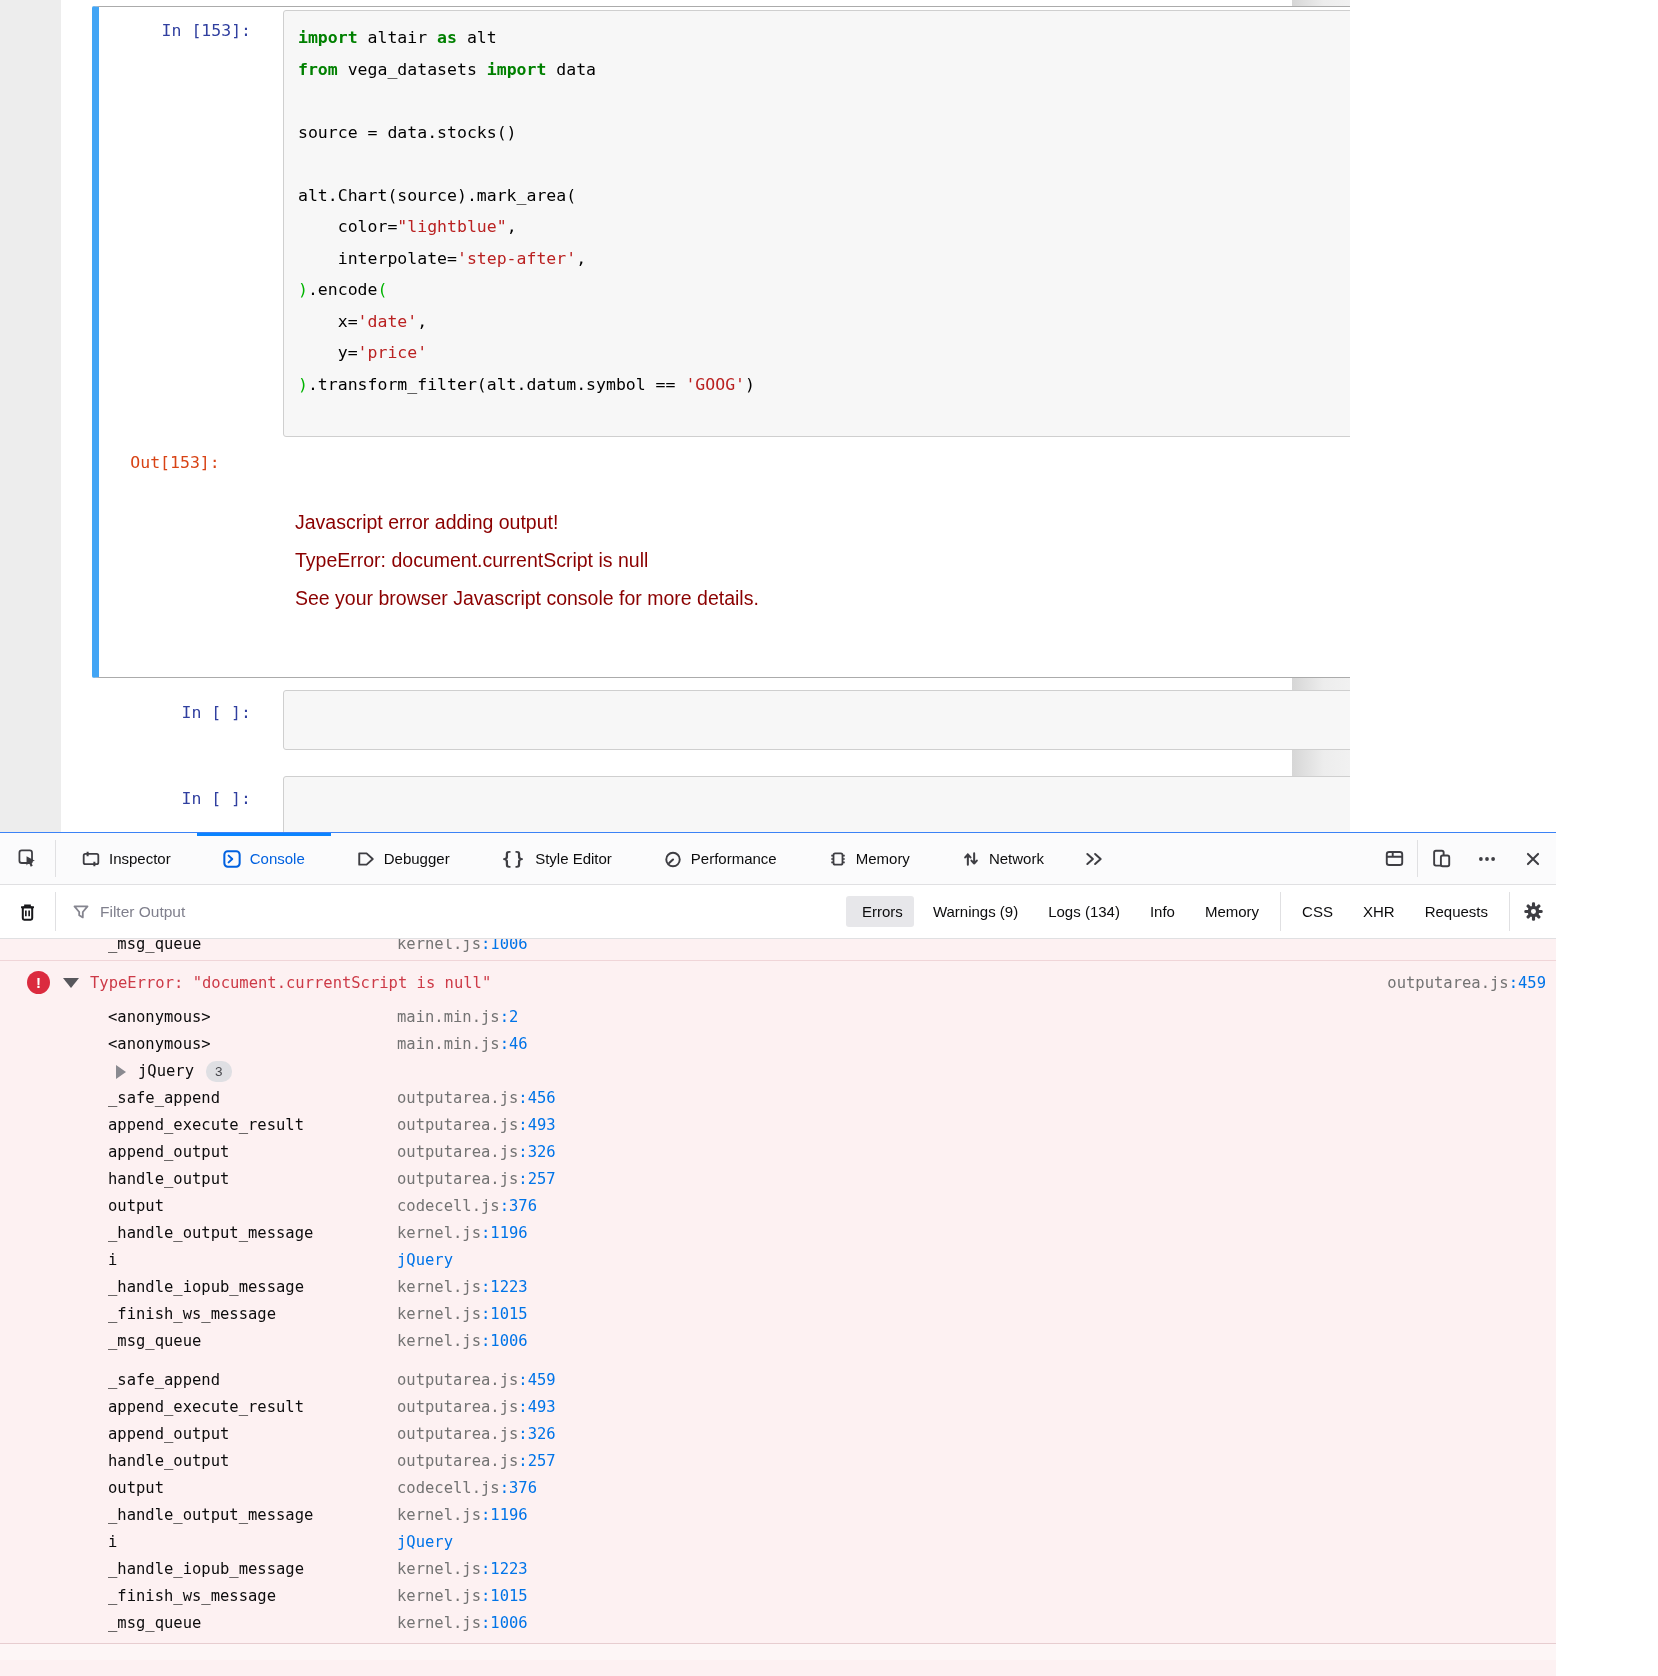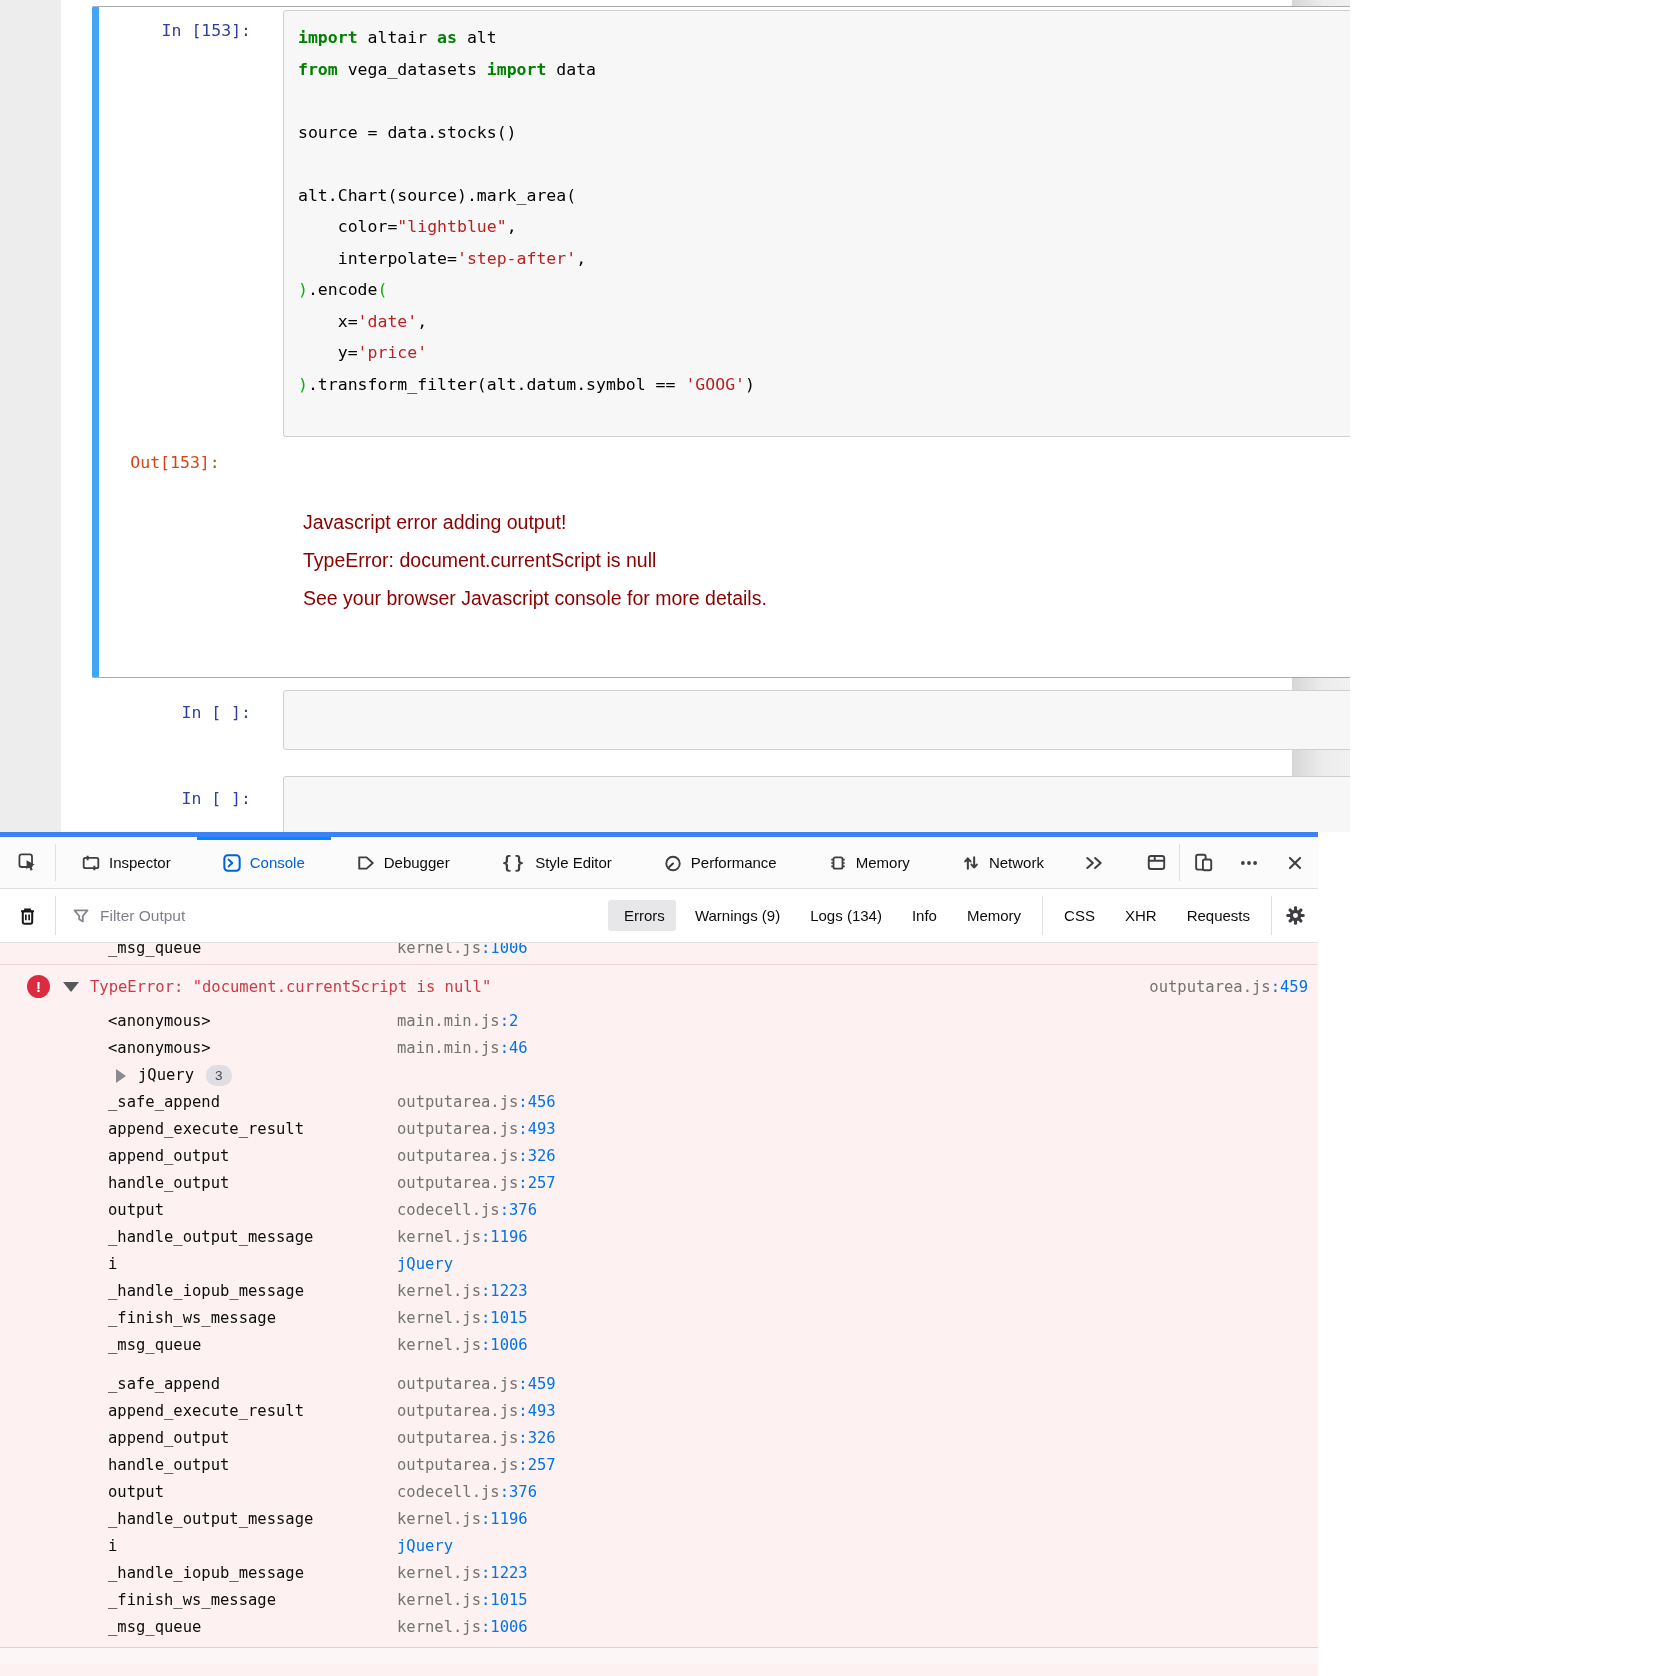--- a/index.html
+++ b/index.html
@@ -20,32 +20,32 @@
   .out-prompt{position:absolute;left:0;top:446px;width:152px;text-align:center;
     font-family:"DejaVu Sans Mono",monospace;font-size:16.5px;color:#d84315;}
   .code-box{position:absolute;left:184px;top:3px;width:1272px;height:427px;box-sizing:border-box;
     background:#f7f7f7;border:1px solid #cfcfcf;border-radius:3px;padding:11px 8px 24px 14px;
     font-family:"DejaVu Sans Mono",monospace;font-size:16.5px;line-height:31.5px;color:#000;cursor:text;}
   .cm-line{white-space:pre;}
   .tok-kw{color:#008000;font-weight:bold;}
   .tok-str{color:#ba2121;}
   .tok-pl{color:#000;}
   .tok-br{color:#00b400;}
-  .out-error{position:absolute;left:204px;top:496px;font-size:19.5px;line-height:38px;color:#8b0000;
+  .out-error{position:absolute;left:196px;top:496px;font-size:19.5px;line-height:38px;color:#8b0000;
     font-family:"Liberation Sans",sans-serif;}
   .empty-box{position:absolute;left:283px;width:1273px;box-sizing:border-box;background:#f7f7f7;
     border:1px solid #cfcfcf;border-radius:3px;cursor:text;}
   .b1{top:690px;height:60px;}
   .b2{top:776px;height:70px;}
   .p-empty1{top:703px;left:99px;}
   .p-empty2{top:789px;left:99px;}
 
   
-  .devtools{position:absolute;left:0;top:832px;width:1318px;height:844px;background:#fdf1f2;
-    border-top:5px solid #3b82f6;box-sizing:border-box;}
+  .devtools{position:absolute;left:0;top:832px;width:1556px;height:844px;background:#fdf1f2;
+    border-top:1px solid #3b82f6;box-sizing:border-box;}
   .tabbar{height:51px;background:#fbfbfc;border-bottom:1px solid #e0e0e2;display:flex;align-items:stretch;
     font-size:15px;}
   .sqbtn{width:55px;display:flex;align-items:center;justify-content:center;cursor:pointer;}
   .tsep{width:1px;background:#e0e0e2;align-self:stretch;margin:7px 0;}
   .tab{display:flex;align-items:center;gap:9px;padding:0 26px;position:relative;cursor:pointer;white-space:nowrap;}
   .tab.active{color:#0061e0;}
   .tab.active::before{content:"";position:absolute;top:0;left:0;right:0;height:3px;background:#0a84ff;}
   .ticon{display:flex;align-items:center;}
   .braces{font-family:"DejaVu Sans Mono",monospace;font-size:17px;font-weight:bold;color:#3e3e43;letter-spacing:2px;}
   .chevbtn{display:flex;align-items:center;padding:0 14px;cursor:pointer;}

